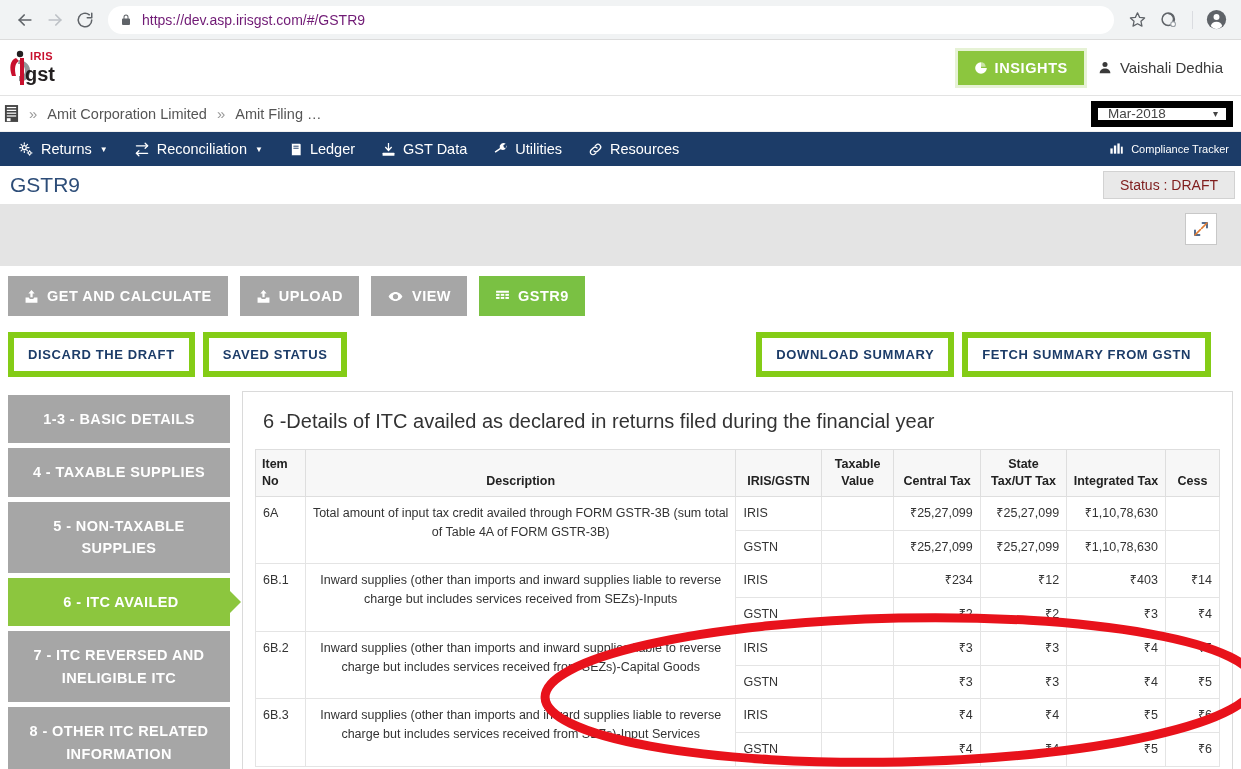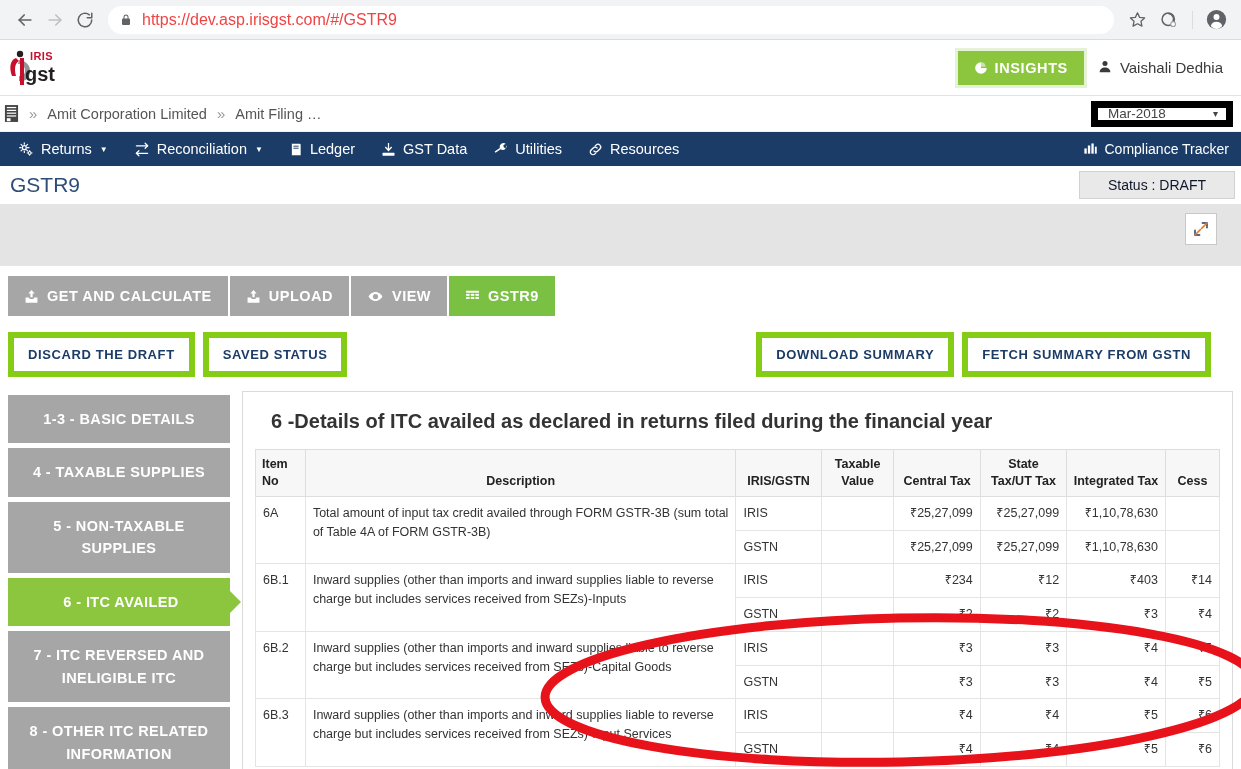--- a/index.html
+++ b/index.html
@@ -36,22 +36,22 @@
     background: #fff;
     border-radius: 14px;
     margin: 0 8px 0 8px;
     display: flex;
     align-items: center;
     padding: 0 12px;
     min-width: 0;
   }
   .lock-icon { margin-right: 10px; display:flex; }
   .url-text {
-    font-size: 16px;
-    color: #ef4444;
+    font-size: 14px;
+    color: #701a75;
     white-space: nowrap;
     overflow: hidden;
     text-overflow: ellipsis;
   }
   .chrome-right { display: flex; align-items: center; gap: 2px; flex: 0 0 auto; }
   .chrome-icon {
     width: 30px; height: 30px;
     display: flex; align-items: center; justify-content: center;
     color: #5f6368;
   }
@@ -78,21 +78,21 @@
     letter-spacing: 0.6px;
     padding: 9px 16px;
     display: flex;
     align-items: center;
     gap: 7px;
     border: none;
     cursor: pointer;
     box-shadow: 0 0 0 3px rgba(140,198,62,0.22);
   }
   .user-box {
-    display: flex; gap: 8px;
+    display: flex; align-items: center; gap: 8px;
     color: #3a3a3a; font-size: 15px;
     padding-right: 8px;
   }
 
   
   .breadcrumb-row {
     height: 36px;
     background: #fff;
     display: flex;
     align-items: center;
@@ -127,21 +127,21 @@
   .nav-item {
     color: #fff;
     font-size: 14.5px;
     padding: 0 13px;
     display: flex; align-items: center; gap: 7px;
     cursor: pointer;
     white-space: nowrap;
   }
   .nav-item .tri { font-size: 8px; margin-left: 1px; }
   .nav-right {
-    color: #fff; font-size: 14px;
+    color: #fff; font-size: 11px;
     display: flex; align-items: center; gap: 7px;
     padding-right: 4px;
     cursor: pointer;
   }
 
   
   .page-title-bar {
     height: 38px;
     background: #fff;
     display: flex;
@@ -152,22 +152,22 @@
   .page-title {
     font-size: 21px;
     color: #2d4d78;
     padding-left: 10px;
     font-weight: normal;
   }
   .status-chip {
     background: #e9e9e9;
     border: 1px solid #d2d2d2;
     font-size: 14px;
-    color: #0f172a;
-    padding: 5px 28px;
+    color: #7f1d1d;
+    padding: 5px 16px;
     margin-right: 6px;
   }
 
   
   .grey-band {
     height: 62px;
     background: #e4e4e4;
     position: relative;
   }
   .expand-box {
@@ -178,21 +178,21 @@
     border: 1px solid #c8c8c8;
     display: flex; align-items: center; justify-content: center;
     cursor: pointer;
   }
 
   
   .toolbar {
     background: #fff;
     padding: 10px 0 0 8px;
     display: flex;
-    gap: 2px;
+    gap: 12px;
   }
   .tool-btn {
     background: #a6a6a6;
     color: #fff;
     border: none;
     font-size: 14.5px;
     font-weight: bold;
     letter-spacing: 0.5px;
     padding: 12px 16px;
     display: flex; align-items: center; gap: 8px;
@@ -268,22 +268,22 @@
     border: 1px solid #dadada;
     border-bottom: none;
     padding: 18px 12px 0 12px;
     overflow: hidden;
     min-width: 0;
     position: relative;
   }
   .panel-title {
     font-size: 20px;
     color: #333;
-    font-weight: bold;
-    margin: 0 0 16px 16px;
+    font-weight: normal;
+    margin: 0 0 16px 8px;
     white-space: nowrap;
   }
 
   
   table.itc {
     width: 100%;
     border-collapse: collapse;
     table-layout: fixed;
     font-size: 12.5px;
     color: #333;
@@ -298,21 +298,21 @@
     vertical-align: bottom;
     line-height: 1.35;
   }
   table.itc td {
     border: 1px solid #e4e4e4;
     padding: 7px 7px;
     vertical-align: top;
     line-height: 1.5;
   }
   .c-item { width: 48px; text-align: left; }
-  .c-desc { width: 414px; text-align: left; }
+  .c-desc { width: 414px; text-align: center; }
   .c-src  { width: 82px; text-align: left; }
   .c-tv   { width: 70px; text-align: right; }
   .c-ct   { width: 83px; text-align: right; }
   .c-st   { width: 83px; text-align: right; }
   .c-it   { width: 95px; text-align: right; }
   .c-cess { width: 52px; text-align: right; }
   th.c-desc, th.c-src { text-align: center; }
   th.c-tv, th.c-ct, th.c-st, th.c-it, th.c-cess { text-align: center; }
   td.num { text-align: right; white-space: nowrap; }
   td.c-item { color: #333; }

